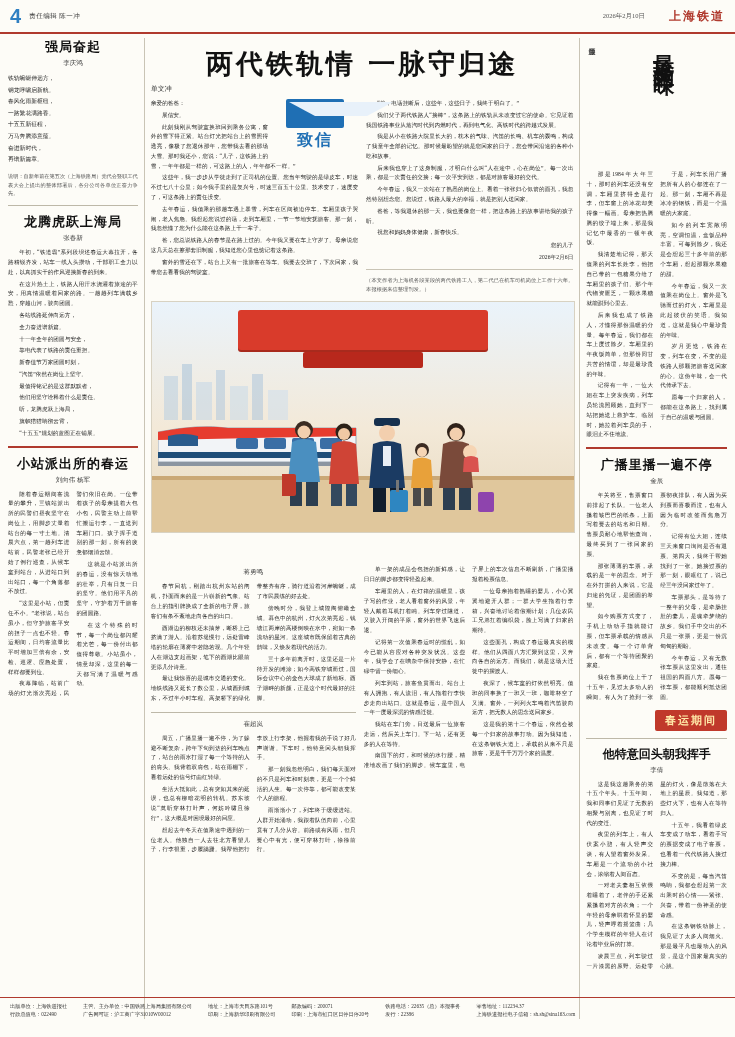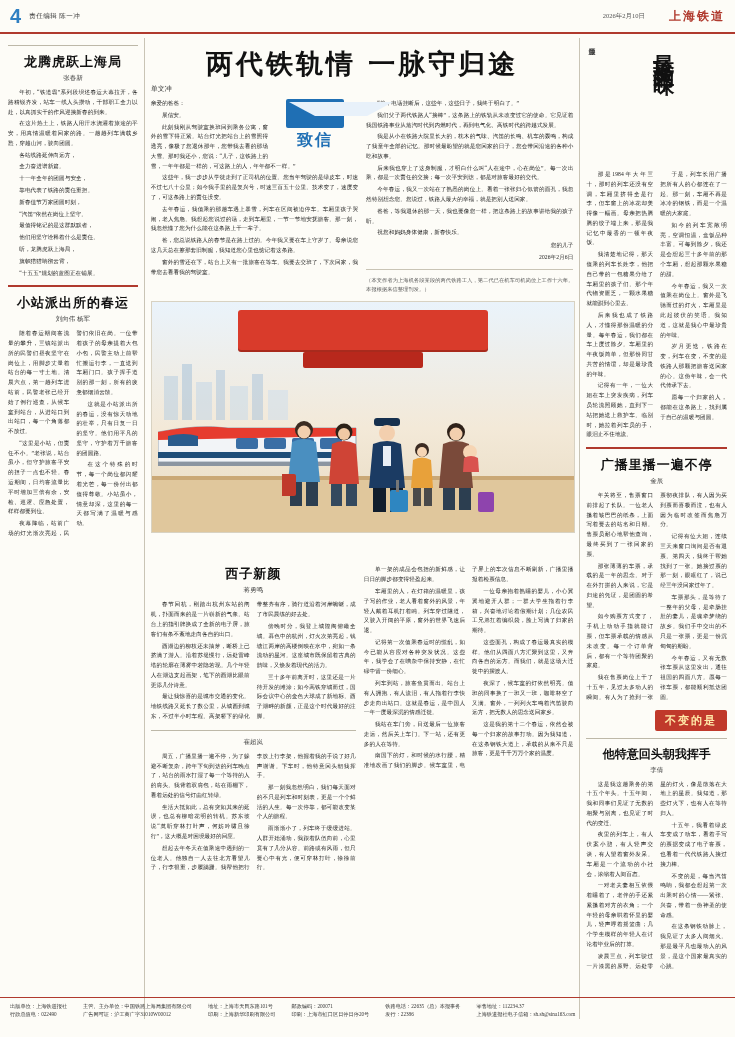--- a/index.html
+++ b/index.html
@@ -160,20 +160,36 @@
     <div class="mast-right">
       <div class="mast-date">2026年2月10日</div>
       <div class="mast-logo">上海铁道</div>
     </div>
   </div>
 
   <div class="content">
 
     <div class="col col-left">
 
+      <div>
+        <div class="art-title t-md">强局奋起</div>
+        <div class="byline">李庆鸿</div>
+        <div class="poem">
+          <p>铁轨蜿蜒伸远方，</p>
+          <p>钢龙呼啸启新航。</p>
+          <p>春风化雨新枢纽，</p>
+          <p>一路繁花满路香。</p>
+          <p></p>
+          <p>十五五新征程，</p>
+          <p>万马奔腾添意蕴。</p>
+          <p>奋进新时代，</p>
+          <p>再谱新篇章。</p>
+        </div>
+        <div class="small-note" style="margin-top:6px">说明：自新年前在第五次（上海铁路局）党代会暨职工代表大会上提出的整体部署后，各分公司各单位正奋力争先。</div>
+      </div>
 
       <hr class="rule">
 
       <div>
         <div class="art-title t-md">龙腾虎跃上海局</div>
         <div class="byline">张春新</div>
         <div class="body">
           <p>年初，“铁道霸”系列段坝述春运大幕拉开，各路精锐齐发，站车一线人头攒动，干部职工全力以赴，以真抓实干的作风迎接新春的到来。</p>
           <p>在这片热土上，铁路人用汗水浇灌着旅途的平安，用真情温暖着回家的路。一趟趟列车满载乡愁，穿越山河，驶向团圆。</p>
           <p>各站线路延伸向远方，</p>
@@ -332,21 +348,20 @@
         </div>
         <div class="illo-credit"></div>
         <div class="stamp"></div>
         <div class="stamp-by"></div>
       </div>
 
       <div style="height:30px"></div>
 
       <div style="display:flex;gap:8px">
         <div style="width:205px">
-          <div class="art-title t-md">西子新颜</div>
           <div class="byline">蒋勇鸣</div>
           <div class="body cols2">
             <p>春节回杭，刚踏出杭州东站的闸机，扑面而来的是一片崭新的气象。站台上的指引牌换成了全新的电子屏，旅客们有条不紊地走向各自的出口。</p>
             <p>西湖边的柳枝还未抽芽，断桥上已挤满了游人。沿着苏堤慢行，远处雷峰塔的轮廓在薄雾中若隐若现。几个年轻人在湖边支起画架，笔下的西湖比眼前更添几分诗意。</p>
             <p>最让我惊喜的是城市交通的变化。地铁线路又延长了数公里，从城西到城东，不过半小时车程。高架桥下的绿化带整齐有序，骑行道沿着河岸蜿蜒，成了市民晨练的好去处。</p>
             <p>傍晚时分，我登上城隍阁俯瞰全城。暮色中的杭州，灯火次第亮起，钱塘江两岸的高楼倒映在水中，宛如一条流动的星河。这座城市既保留着古典的韵味，又焕发着现代的活力。</p>
             <p>三十多年前离开时，这里还是一片待开发的滩涂；如今高铁穿城而过，国际会议中心的金色大球成了新地标。西子湖畔的新颜，正是这个时代最好的注脚。</p>
           </div>
           <hr class="rule">
           <div class="byline">崔超岚</div>
@@ -403,21 +418,21 @@
         <div class="body cols2">
           <p>年关将至，售票窗口前排起了长队。一位老人攥着皱巴巴的纸条，上面写着要去的站名和日期。售票员耐心地帮他查询，最终买到了一张回家的票。</p>
           <p>那张薄薄的车票，承载的是一年的思念。对于在外打拼的人来说，它是归途的凭证，是团圆的希望。</p>
           <p>如今购票方式变了，手机上动动手指就能订票，但车票承载的情感从未改变。每一个订单背后，都有一个等待团聚的家庭。</p>
           <p>我在售票岗位上干了十五年，见过太多动人的瞬间。有人为了抢到一张票彻夜排队，有人因为买到票而喜极而泣，也有人因为临时改签而焦急万分。</p>
           <p>记得有位大姐，连续三天来窗口询问是否有退票。第四天，我终于帮她找到了一张。她接过票的那一刻，眼眶红了，说已经三年没回家过年了。</p>
           <p>车票那头，是等待了一整年的父母，是牵肠挂肚的妻儿，是魂牵梦绕的故乡。我们手中交出的不只是一张票，更是一份沉甸甸的期盼。</p>
           <p>今年春运，又有无数张车票从这里发出，通往祖国的四面八方。愿每一张车票，都能顺利抵达团圆。</p>
         </div>
         <div class="badge-row">
-          <span class="red-badge">不变的是</span>
+          <span class="red-badge">春运期间</span>
         </div>
       </div>
 
       <hr class="rule">
 
       <div>
         <div class="art-title" style="font-size:12px;letter-spacing:0">他特意回头朝我挥手</div>
         <div class="byline">李倩</div>
         <div class="body cols2">
           <p>这是我这趟乘务的第十五个年头。十五年间，我和同事们见证了无数的相聚与别离，也见证了时代的变迁。</p>

